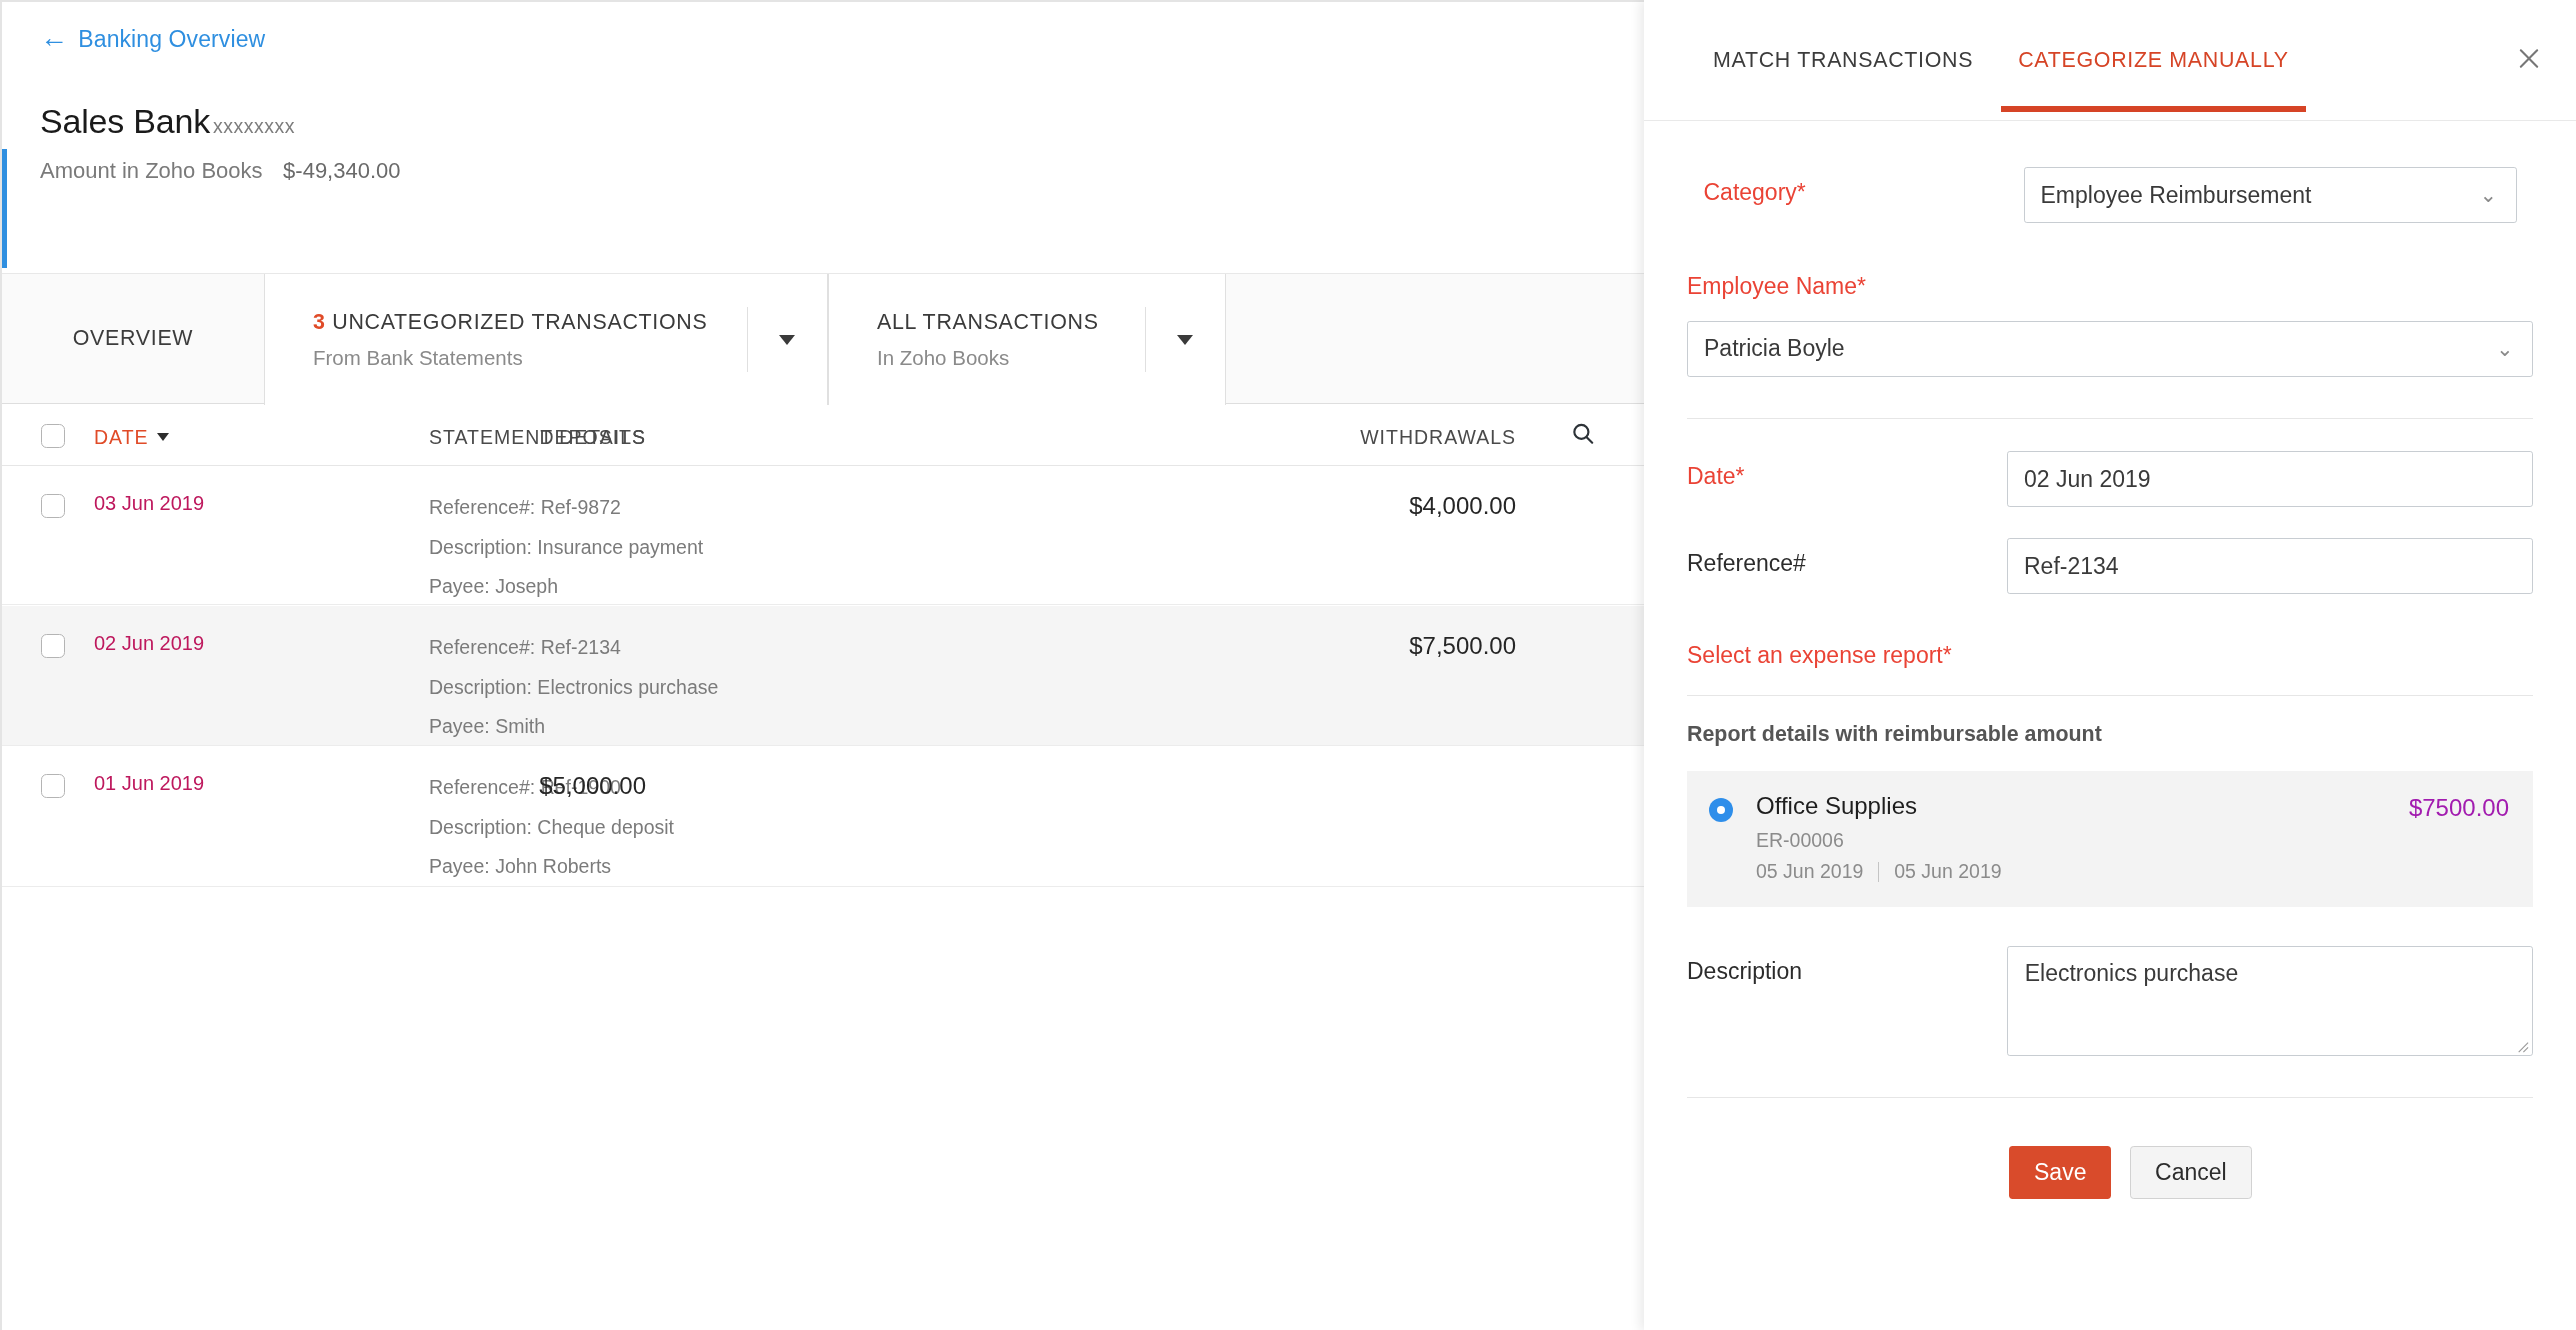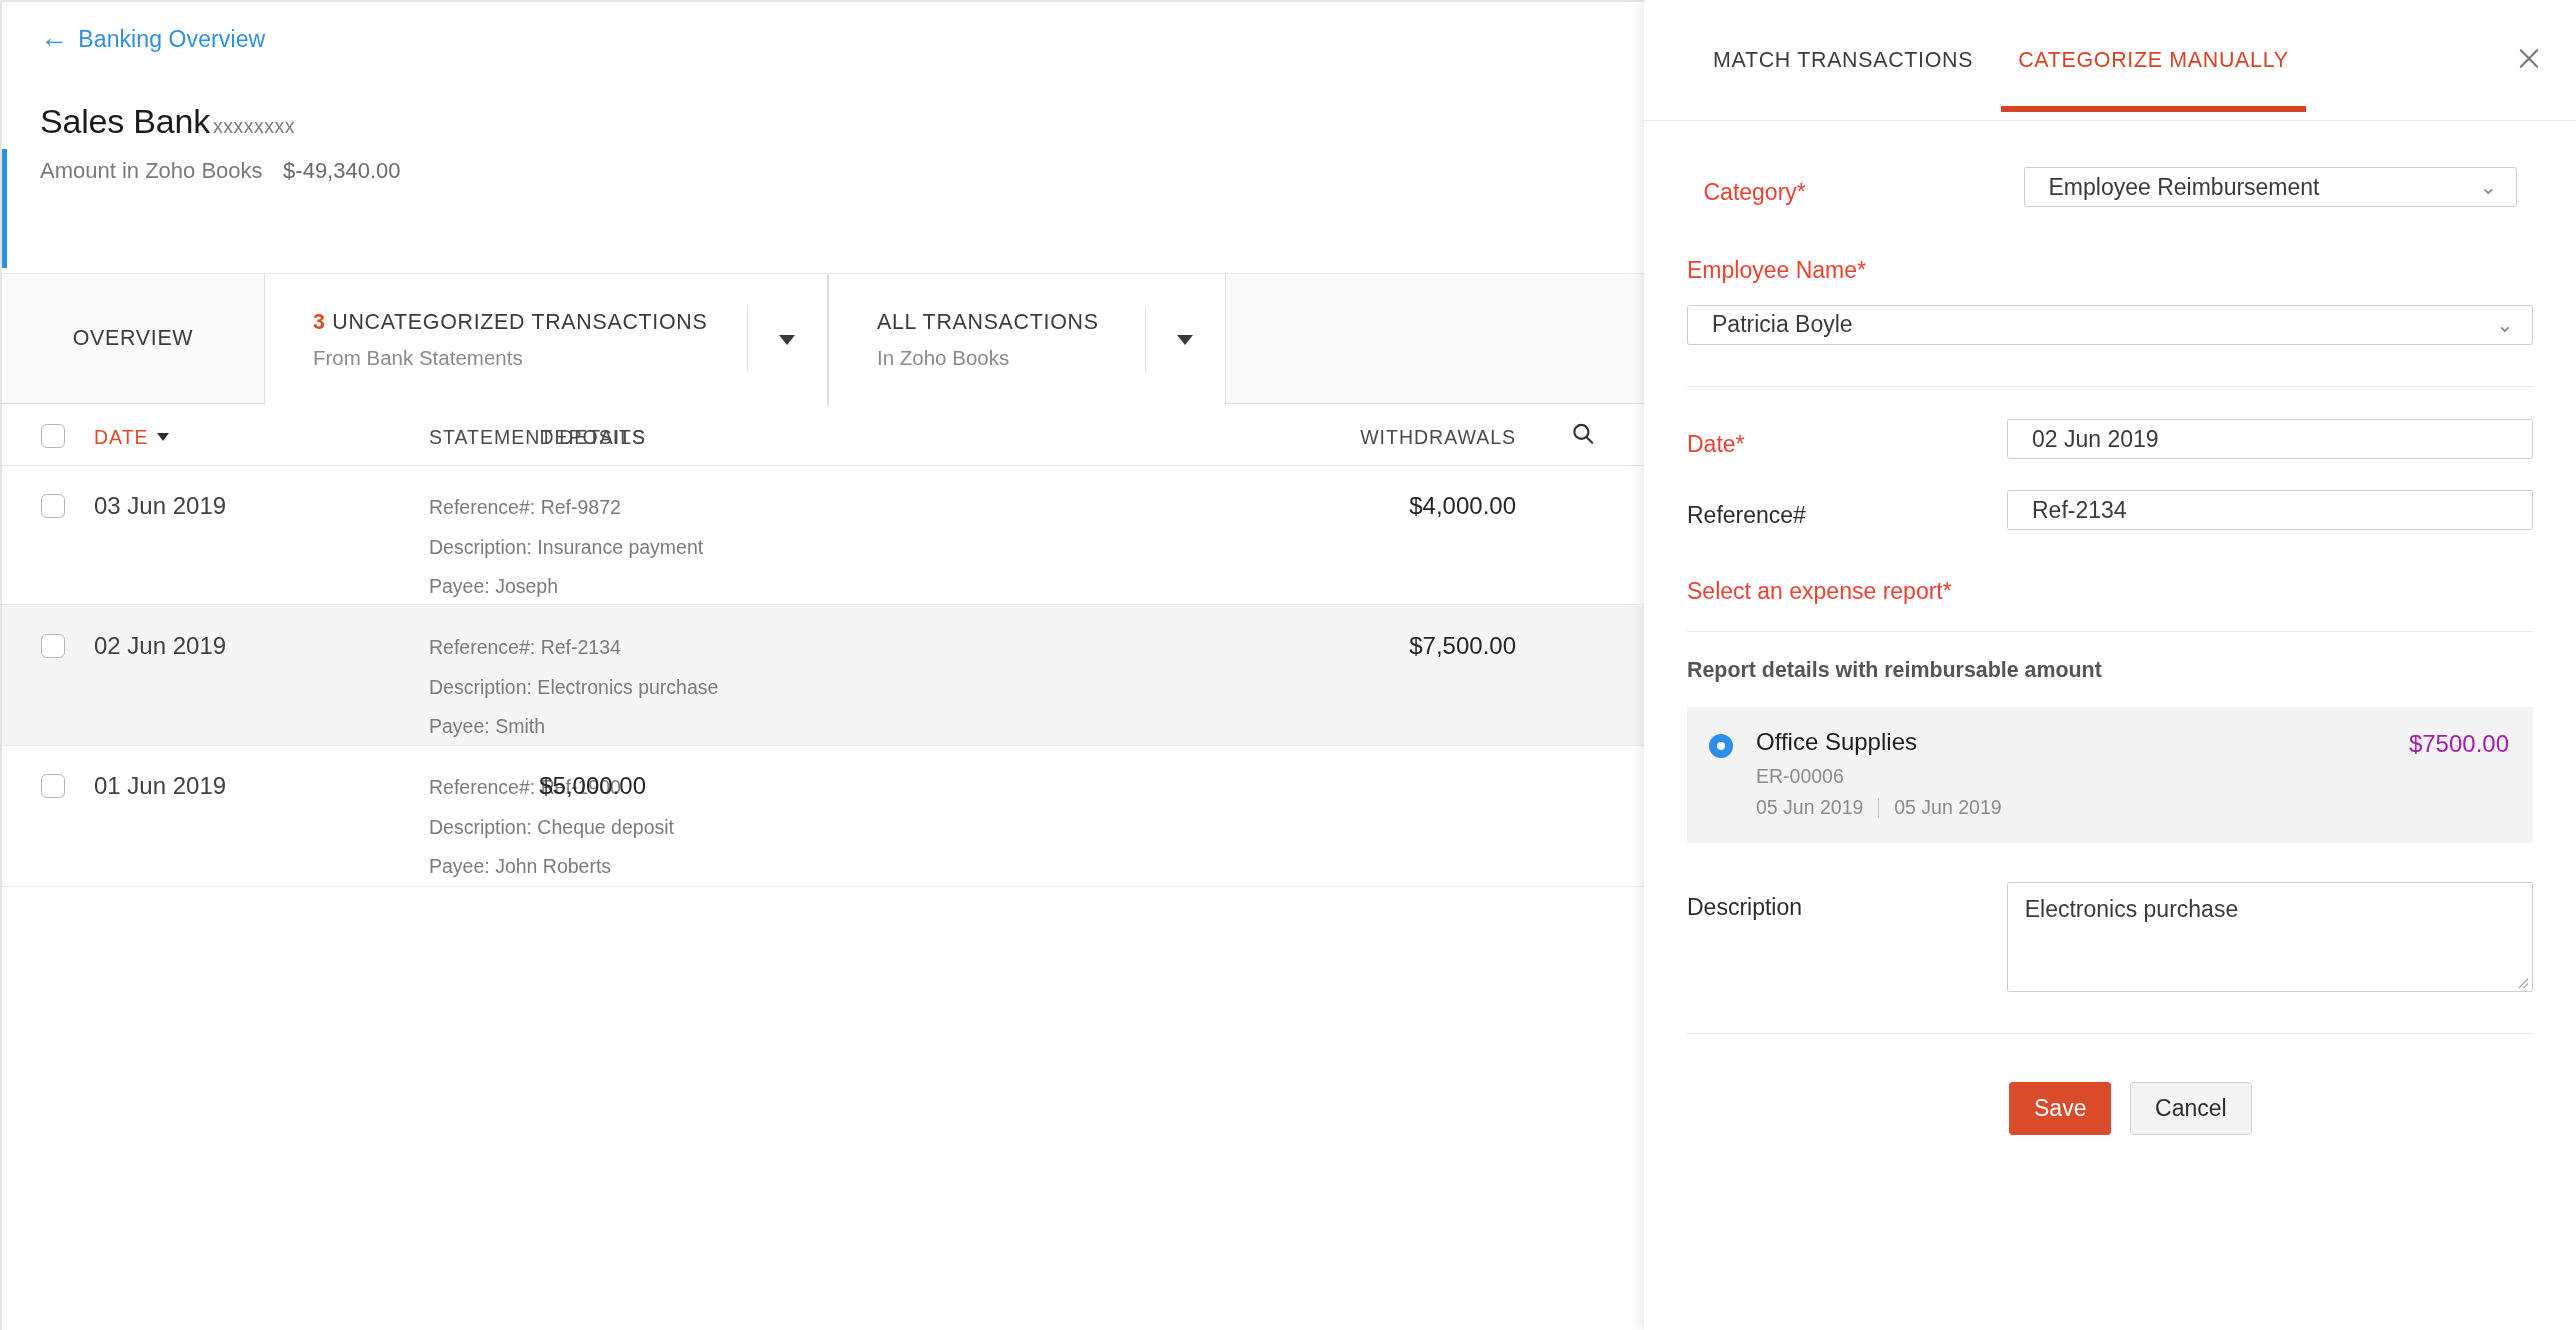--- a/index.html
+++ b/index.html
@@ -176,21 +176,21 @@
     border-left: 6.5px solid transparent;
     border-right: 6.5px solid transparent;
     border-top: 8.4px solid #2d2d2d;
   }
   .search-ico {
     position: absolute; right: 50px; top: 50%;
     transform: translateY(-50%);
     cursor: pointer;
   }
 
-  .cell-date { font-size: 24px; color: #404040; white-space: nowrap; }
+  .cell-date { font-size: 20px; color: #be185d; white-space: nowrap; }
   .cell-amt  { font-size: 24px; color: #262626; white-space: nowrap; }
   .det-line  { font-size: 19.5px; color: #7b7b7b; margin-bottom: 16.7px; white-space: nowrap; }
   .det-line:last-child { margin-bottom: 0; }
 
   
   .right-panel {
     position: absolute;
     left: 1644px; top: 0;
     width: 932px; height: 1331px;
     background: #ffffff;
@@ -239,23 +239,23 @@
     color: #2c2c2c;
     padding-top: 12px;
     flex-shrink: 0;
   }
   .fld-label.req { color: #ea4335; }
 
   .sel-box, .txt-box {
     border: 0.9px solid #c8cdd2;
     border-radius: 2.8px;
     background: #fff;
-    height: 40px;
+    height: 56px;
     display: flex; align-items: center;
-    padding: 0 24px;
+    padding: 0 16px;
     font-size: 23px;
     color: #3a3a3a;
     position: relative;
     cursor: pointer;
   }
   .sel-box .chev {
     position: absolute; right: 18.6px; top: 50%;
     transform: translateY(-50%);
     color: #8a8a8a; font-size: 20.5px; line-height: 1;
   }

